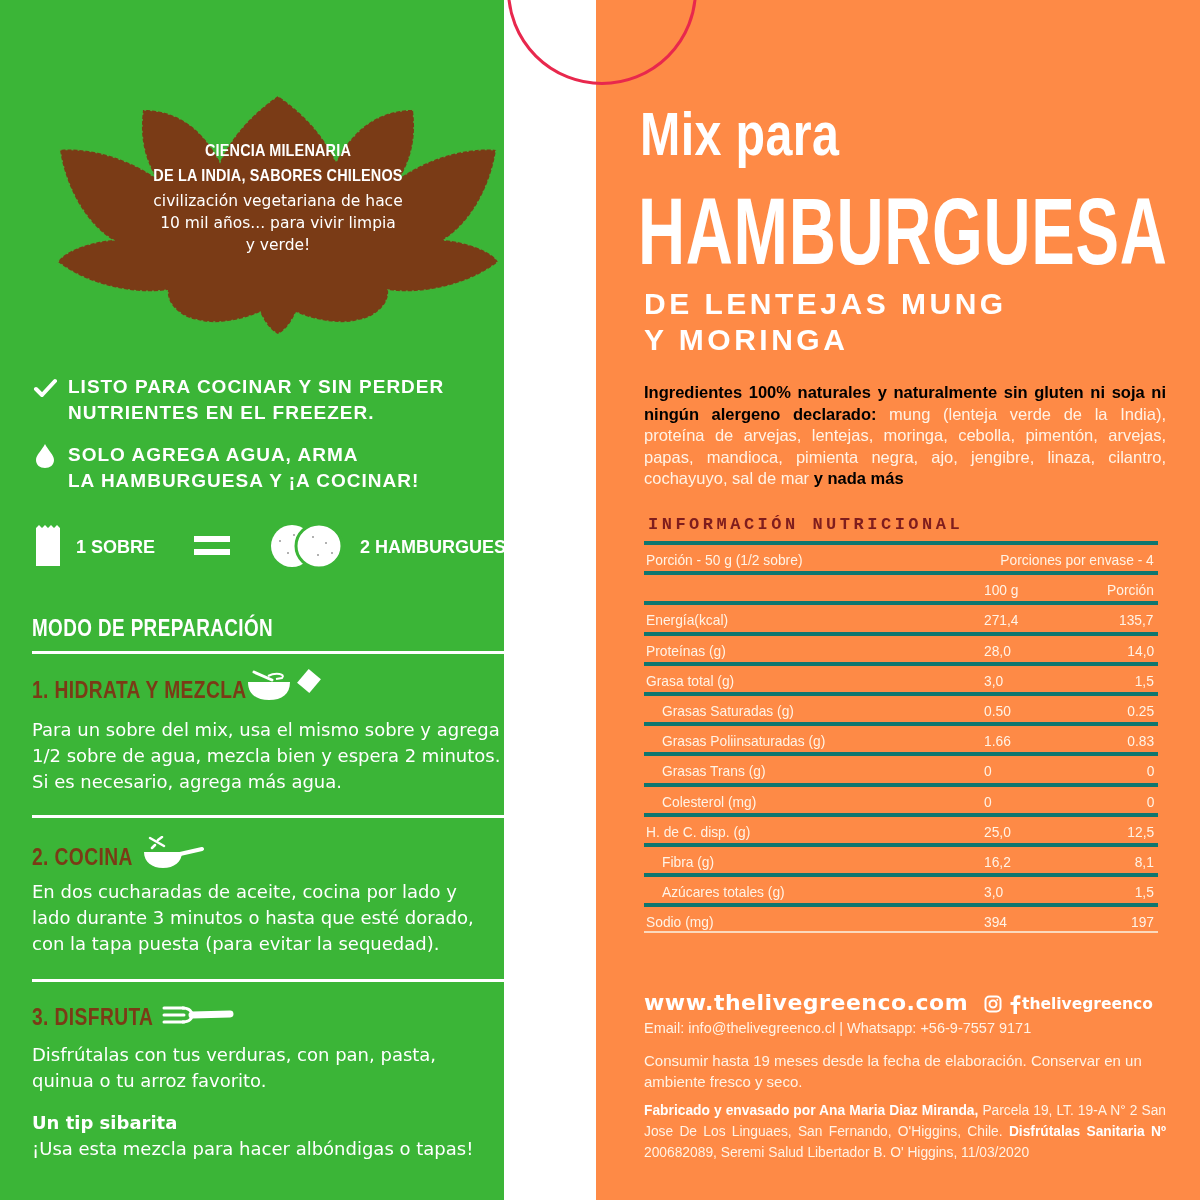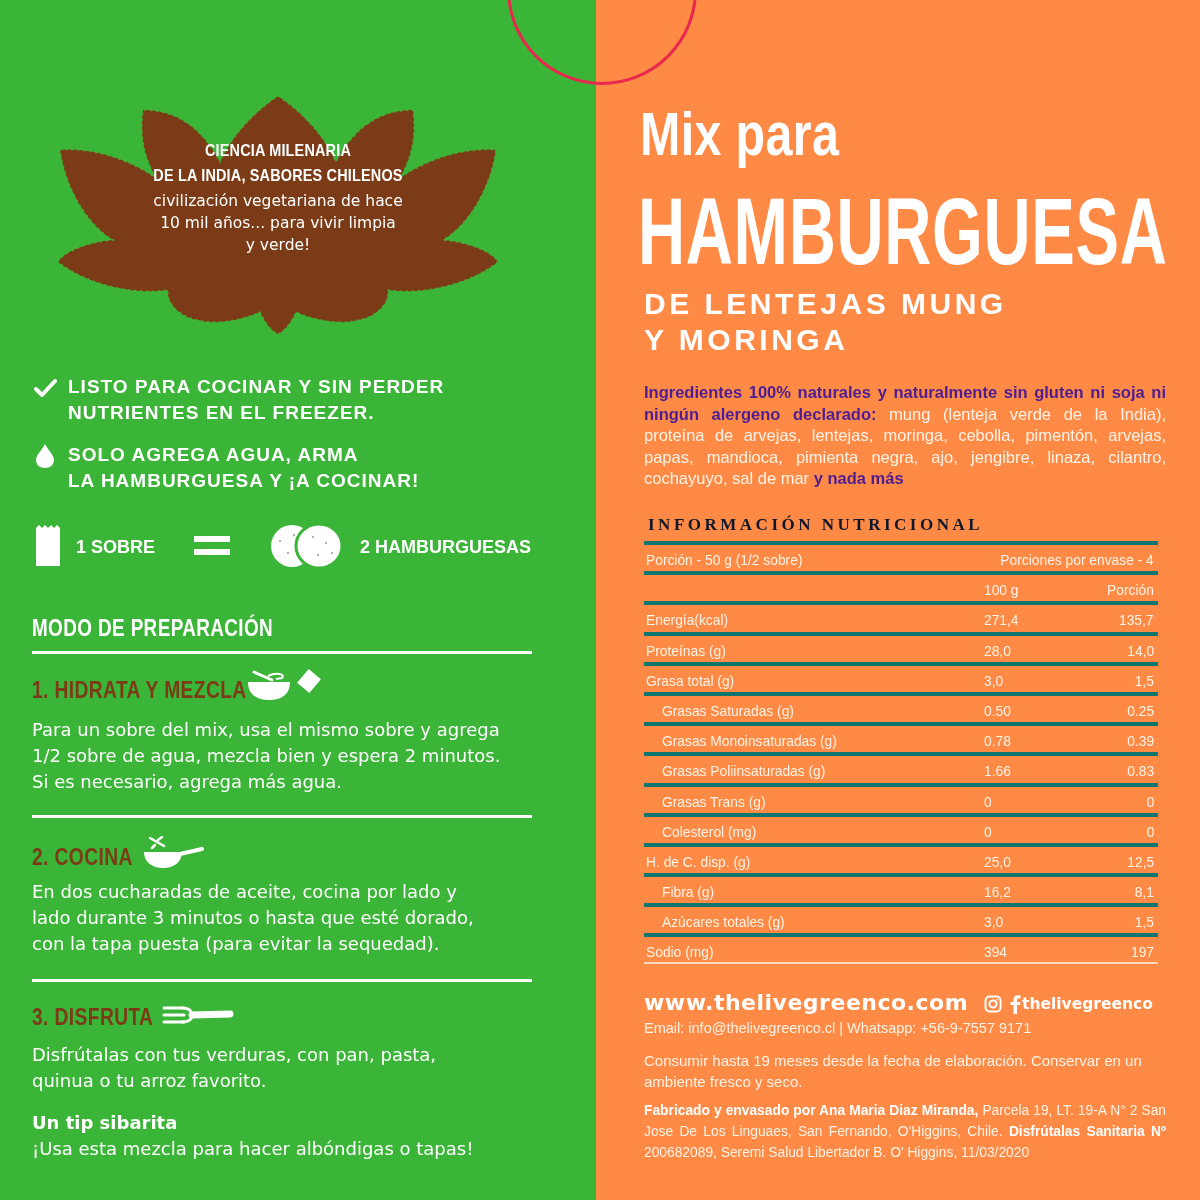--- a/index.html
+++ b/index.html
@@ -1,18 +1,18 @@
 <!DOCTYPE html>
 <html><head>
   <meta charset="utf-8">
   <style>
     * { box-sizing: border-box; margin: 0; padding: 0; }
     html, body { width: 1200px; height: 1200px; overflow: hidden; }
     body { position: relative; font-family: "DejaVu Sans", sans-serif; }
-    .left { position: absolute; left: 0; top: 0; width: 596px; height: 1200px; background: #3bb537; color: #fff; }
+    .left { position: absolute; left: 0; top: 0; width: 504px; height: 1200px; background: #3bb537; color: #fff; }
     .right { position: absolute; left: 596px; top: 0; width: 604px; height: 1200px; background: #fe8a46; color: #fff; }
     .ring { position: absolute; left: 507px; top: -105px; width: 190px; height: 190px; border-radius: 50%; border: 3px solid #e8284d; z-index: 5; }
 
     
     .lotus { position: absolute; left: 28px; top: 90px; width: 500px; height: 245px; }
     .lotus svg { position: absolute; left: 0; top: 0; }
     .lotus-text { position: absolute; left: 0; top: 48px; width: 500px; text-align: center; }
     .lotus-title { font-family: "Liberation Sans", sans-serif; font-weight: bold; font-size: 17px; line-height: 25px; letter-spacing: 0.2px; transform: scaleX(0.85); }
     .lotus-body { font-family: "DejaVu Sans", sans-serif; font-size: 15.5px; line-height: 22px; margin-top: 2px; }
 
@@ -30,23 +30,23 @@
     .step-title { position: absolute; left: 32px; font-family: "Liberation Sans", sans-serif; font-weight: bold; font-size: 24px; color: #7a3b16; transform: scaleX(0.8); transform-origin: left; letter-spacing: 0.5px; }
     .step-body { position: absolute; left: 32px; width: 520px; font-family: "DejaVu Sans", sans-serif; font-size: 18px; line-height: 26px; }
     .step-icon { position: absolute; }
 
     
     .mix { position: absolute; left: 44px; top: 98px; font-family: "Liberation Sans", sans-serif; font-weight: bold; font-size: 62px; transform: scaleX(0.78); transform-origin: left; letter-spacing: 0.5px; }
     .hamb { position: absolute; left: 42px; top: 178px; font-family: "Liberation Sans", sans-serif; font-weight: bold; font-size: 94px; transform: scaleX(0.694); transform-origin: left; letter-spacing: 1px; }
     .subtitle { position: absolute; left: 48px; top: 286px; font-family: "Liberation Sans", sans-serif; font-weight: bold; font-size: 30px; line-height: 36px; letter-spacing: 3.5px; }
 
     .ingredients { position: absolute; left: 48px; top: 382px; width: 522px; font-family: "Liberation Sans", sans-serif; font-size: 16.5px; line-height: 21.5px; text-align: justify; color: #fff3e6; }
-    .ingredients .dark { color: #4c1d95; font-weight: bold; }
-
-    .ni-title { position: absolute; left: 52px; top: 515px; font-family: Liberation Serif, serif; font-weight: bold; font-size: 17px; letter-spacing: 3.5px; color: #0f172a; }
+    .ingredients .dark { color: #000000; font-weight: bold; }
+
+    .ni-title { position: absolute; left: 52px; top: 515px; font-family: Liberation Mono, monospace; font-weight: bold; font-size: 17px; letter-spacing: 3.5px; color: #7f1d1d; }
     .ni-table { position: absolute; left: 48px; top: 541px; width: 514px; font-family: "Liberation Sans", sans-serif; font-size: 15px; color: #fff3e6; }
     .ni-row { position: relative; height: 30.2px; border-top: 4px solid #0f766e; }
     .ni-row span { position: absolute; top: 6px; white-space: nowrap; transform: scaleX(0.92); transform-origin: left; }
     .ni-row .c0 { left: 2px; }
     .ni-row .c0.indent { left: 18px; }
     .ni-row .c1 { left: 340px; }
     .ni-row .c2 { right: 4px; transform-origin: right; }
     .ni-row.last { border-bottom: 2px solid #fbd9bd; }
 
     .web { position: absolute; left: 48px; top: 990px; font-family: "DejaVu Sans", sans-serif; font-weight: bold; font-size: 22px; letter-spacing: 0.5px; }
@@ -204,25 +204,20 @@
           <span class="c0">Grasa total (g)</span>
           <span class="c1">3,0</span>
           <span class="c2">1,5</span>
         </div>
         <div class="ni-row">
           <span class="c0 indent">Grasas Saturadas (g)</span>
           <span class="c1">0.50</span>
           <span class="c2">0.25</span>
         </div>
         <div class="ni-row">
-          <span class="c0 indent">Grasas Monoinsaturadas (g)</span>
-          <span class="c1">0.78</span>
-          <span class="c2">0.39</span>
-        </div>
-        <div class="ni-row">
           <span class="c0 indent">Grasas Poliinsaturadas (g)</span>
           <span class="c1">1.66</span>
           <span class="c2">0.83</span>
         </div>
         <div class="ni-row">
           <span class="c0 indent">Grasas Trans (g)</span>
           <span class="c1">0</span>
           <span class="c2">0</span>
         </div>
         <div class="ni-row">

